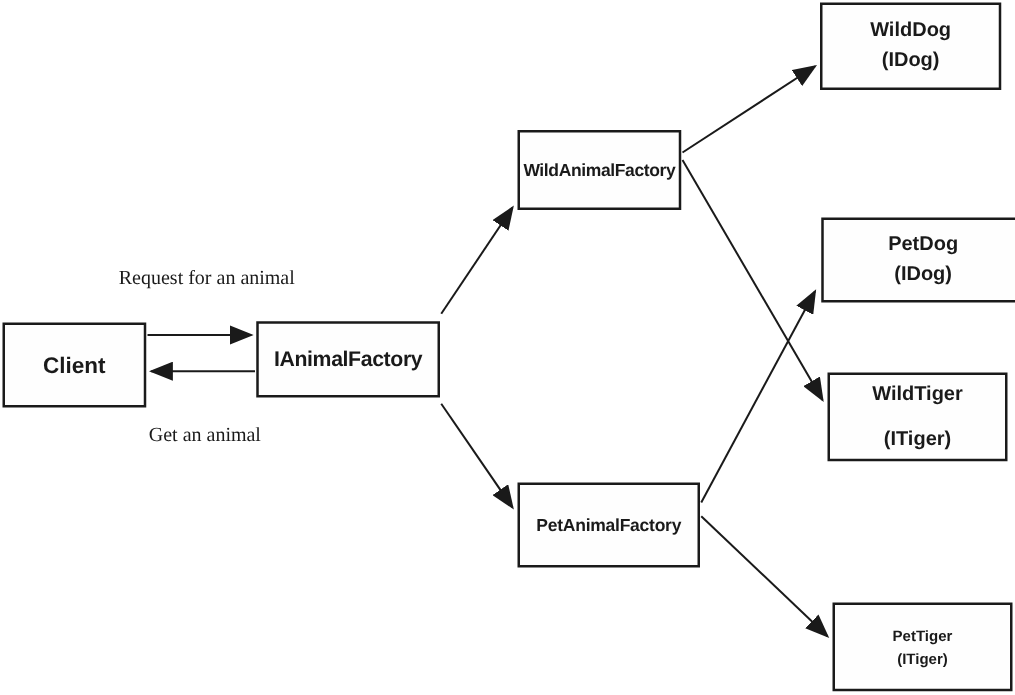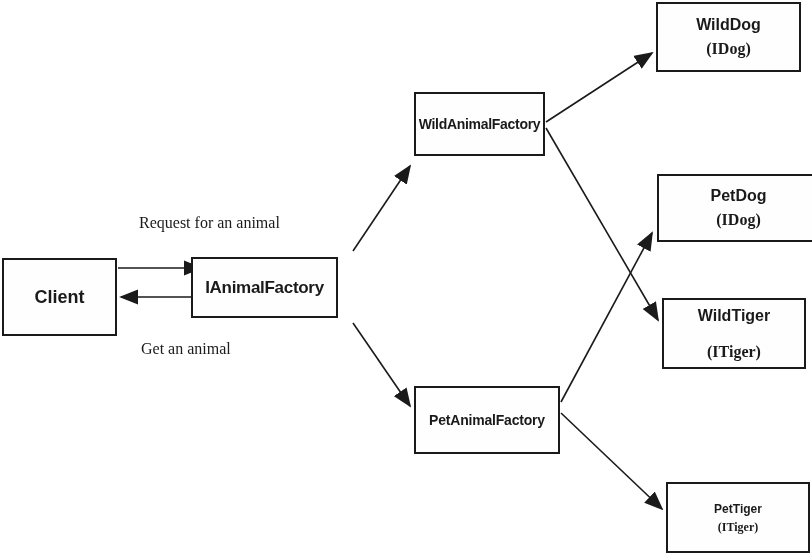--- a/index.html
+++ b/index.html
@@ -27,41 +27,40 @@
     background: #fefefe;
     display: flex;
     flex-direction: column;
     align-items: center;
     justify-content: center;
     text-align: center;
     color: #1a1a1a;
     font-weight: bold;
   }
   .node .title { white-space: nowrap; }
-  .node .subtitle { white-space: nowrap; font-family: Liberation Serif, serif; }
+  .node .subtitle { white-space: nowrap; }
 
-  .node-client        { left: 2px;   top: 258px; width: 115px; height: 78px; font-size: 18px; }
-  .node-ianimal       { left: 191px; top: 257px; width: 147px; height: 61px; font-size: 17px; letter-spacing: -0.3px; }
-  .node-wildfactory   { left: 414px; top: 92px;  width: 131px; height: 64px; font-size: 14px; letter-spacing: -0.3px; }
+  .node-client        { left: 2px;   top: 258px; width: 115px; height: 68px; font-size: 18px; }
+  .node-ianimal       { left: 205px; top: 257px; width: 147px; height: 61px; font-size: 17px; letter-spacing: -0.3px; }
+  .node-wildfactory   { left: 414px; top: 104px;  width: 131px; height: 64px; font-size: 14px; letter-spacing: -0.3px; }
   .node-petfactory    { left: 414px; top: 386px; width: 146px; height: 68px; font-size: 14px; letter-spacing: -0.2px; }
   .node-wilddog       { left: 656px; top: 2px;   width: 145px; height: 70px; font-size: 16px; line-height: 1.5; }
   .node-petdog        { left: 657px; top: 174px; width: 163px; height: 68px; font-size: 16px; line-height: 1.5; }
   .node-wildtiger     { left: 662px; top: 298px; width: 144px; height: 71px; font-size: 16px; line-height: 1.5; gap: 12px; }
   .node-pettiger      { left: 666px; top: 482px; width: 144px; height: 71px; font-size: 12px; line-height: 1.5; }
 
   .edge-label {
     position: absolute;
     font-family: "Liberation Serif", serif;
     font-size: 16px;
     color: #1b1b1b;
     white-space: nowrap;
-    margin-left: 44px;
   }
   .label-request { left: 95px;  top: 214px; }
-  .label-get     { left: 97px; top: 340px; }
+  .label-get     { left: 119px; top: 340px; }
 </style>
 </head>
 <body>
 
 <div class="stage">
 
   <svg class="arrow-layer" width="812" height="556" viewBox="0 0 812 556" xmlns="http://www.w3.org/2000/svg">
     <defs>
       <marker id="ah" viewBox="0 0 10 8" refX="9" refY="4" markerWidth="12" markerHeight="9.6" orient="auto-start-reverse">
         <path d="M0,0 L10,4 L0,8 z" fill="#1a1a1a"></path>

